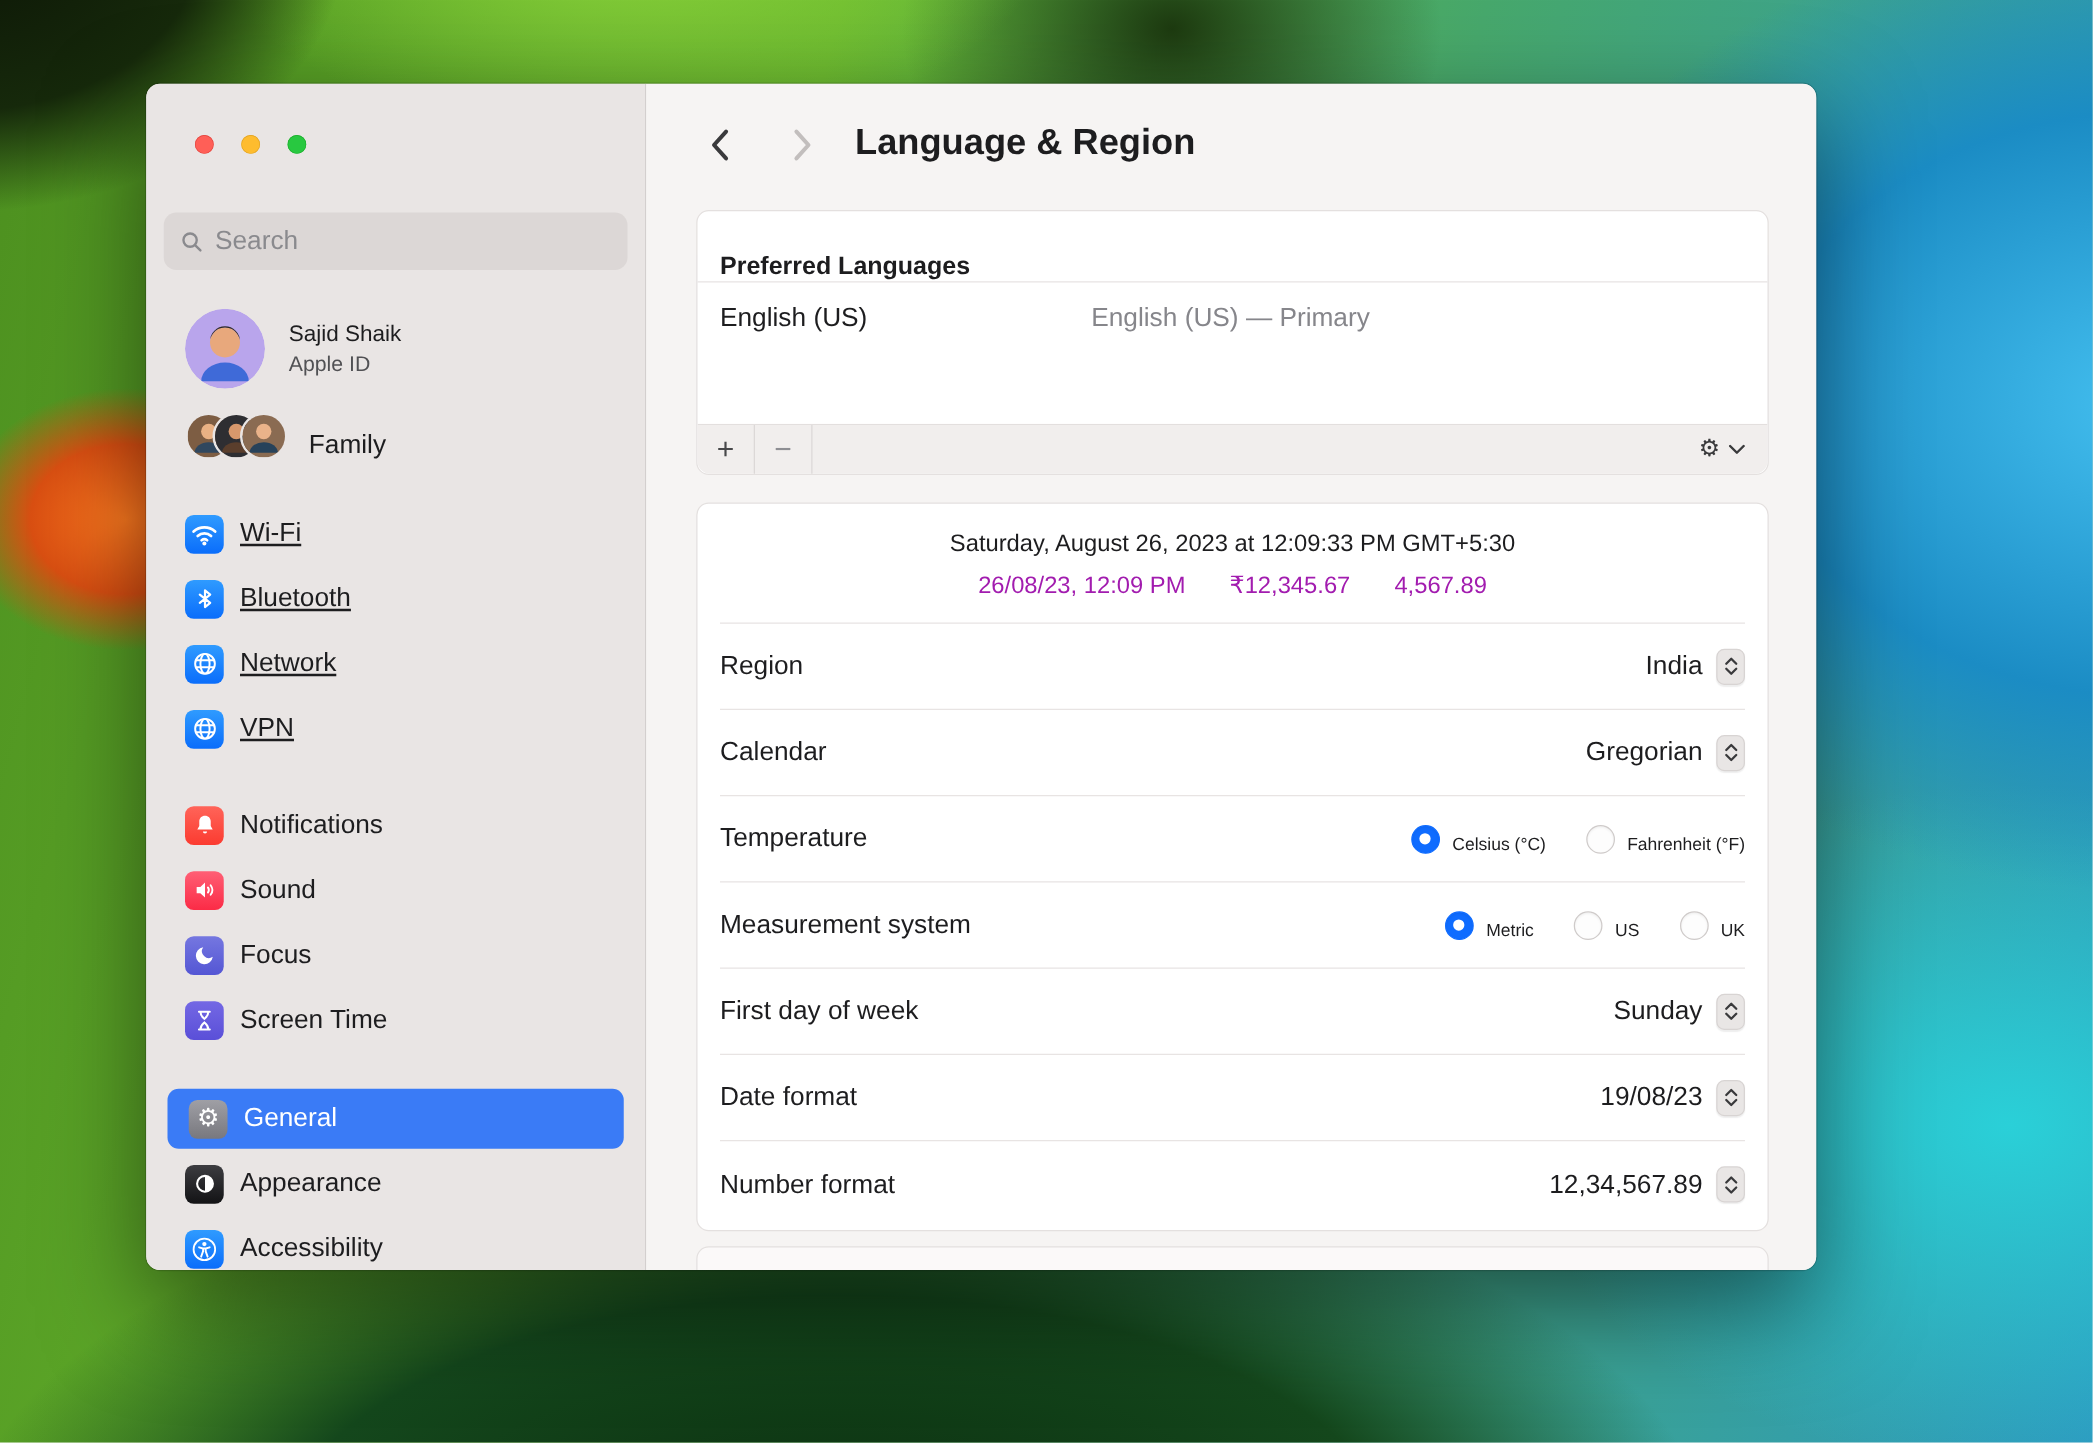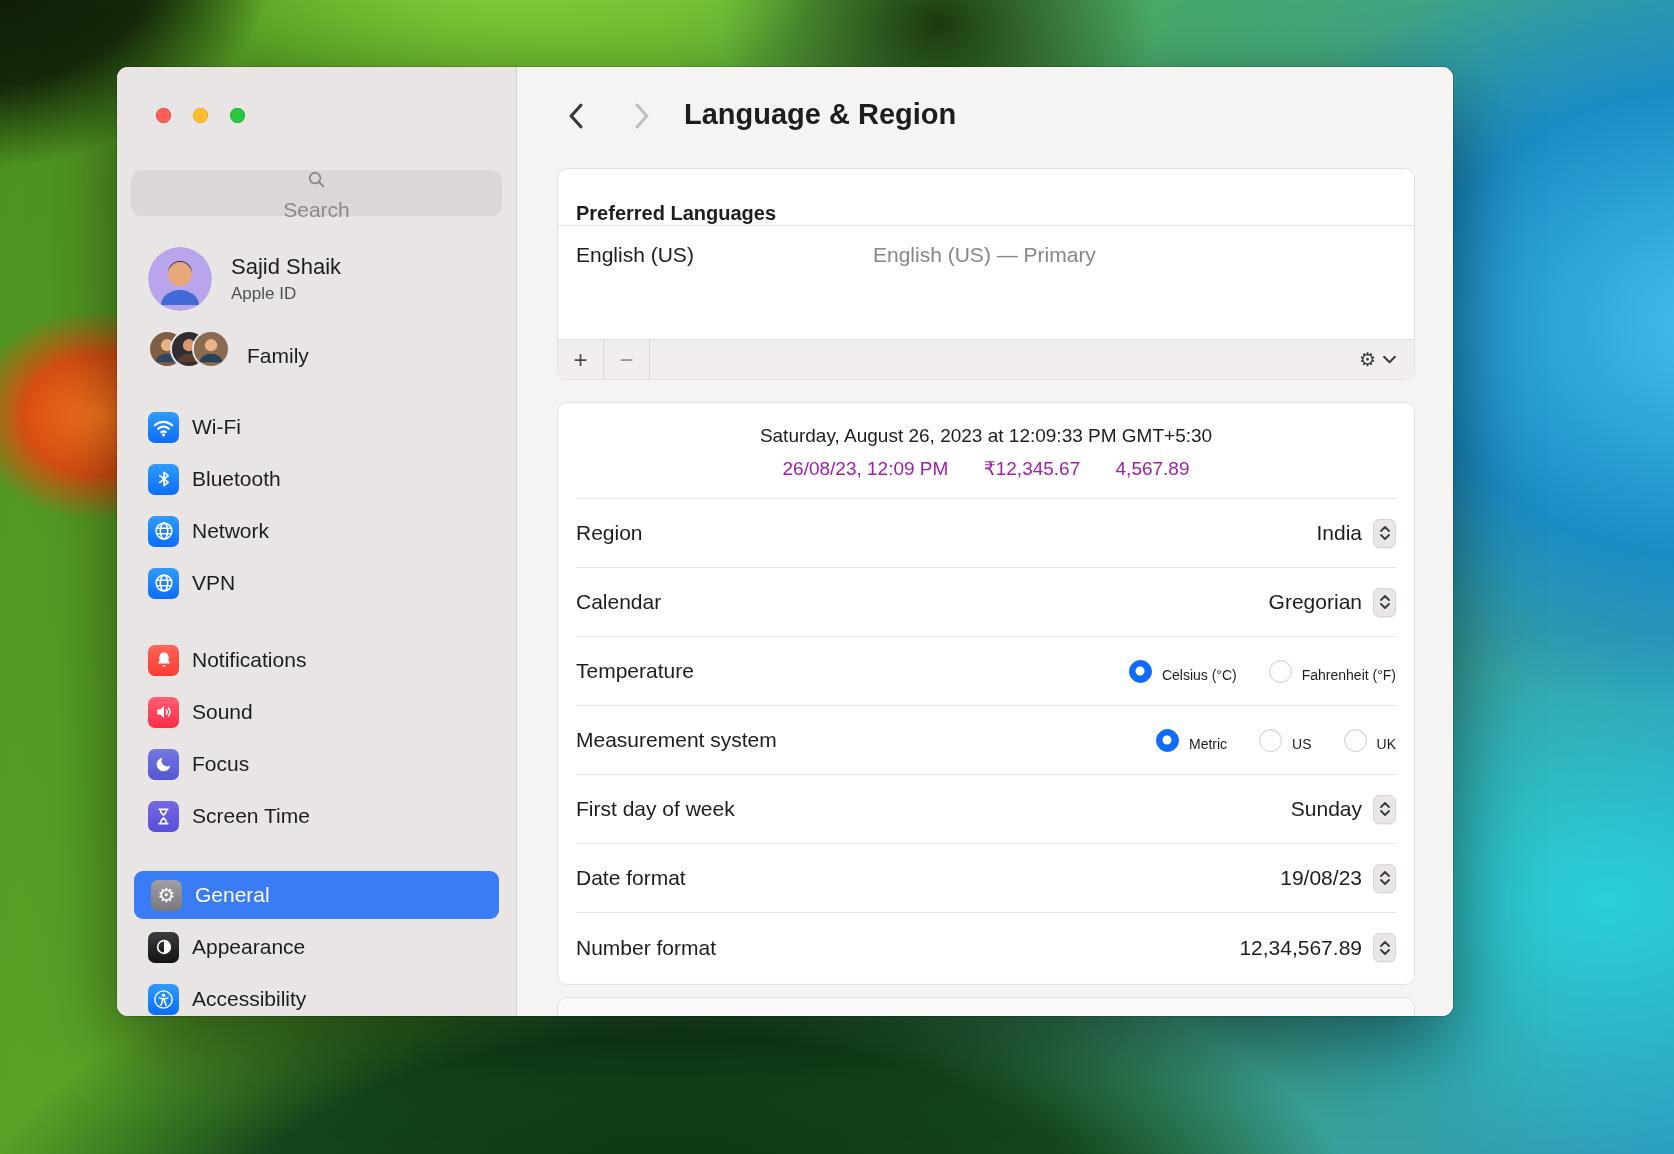--- a/index.html
+++ b/index.html
@@ -33,26 +33,26 @@
     background:#e9e5e4; border-right:1px solid #d3cfce; }
 
   .traffic-lights { position:absolute; top:41px; left:39px; display:flex; gap:22px; }
   .light { width:15px; height:15px; border-radius:50%; }
   .light.red    { background:#ff5f57; box-shadow:inset 0 0 0 .5px #e0443e; }
   .light.yellow { background:#febc2e; box-shadow:inset 0 0 0 .5px #dea123; }
   .light.green  { background:#28c840; box-shadow:inset 0 0 0 .5px #1dad2b; }
 
   .search { position:absolute; top:103px; left:14px; width:371px; height:46px;
     background:#dcd7d6; border-radius:10px; display:flex; align-items:center;
-    padding:0 13px; gap:9px;flex-direction:column; }
+    padding:0 13px; gap:9px; }
   .search .placeholder { color:#8a8a8e; font-size:21px; }
 
   .profile { position:absolute; top:180px; left:31px; display:flex; align-items:center; gap:19px; }
   .avatar-big { width:64px; height:64px; border-radius:50%; overflow:hidden; flex-shrink:0; }
-  .profile-name { font-size:22px; color:#1d1d1f; }
+  .profile-name { font-size:18px; color:#1d1d1f; }
   .profile-sub { font-size:17px; color:#515154; margin-top:4px; }
 
   .family { position:absolute; top:263px; left:31px; display:flex; align-items:flex-end; }
   .family-avatars { display:flex; }
   .family-avatars .fav { width:38px; height:38px; border-radius:50%; overflow:hidden;
     border:2px solid #e9e5e4; }
   .family-avatars .fav + .fav { margin-left:-16px; }
   .family-label { font-size:21px; margin-left:17px; }
 
   .nav-group { position:absolute; left:14px; width:371px; }
@@ -194,21 +194,21 @@
             <svg viewBox="0 0 36 36" width="34" height="34">
                 <rect width="36" height="36" fill="#8a6b52"></rect>
                 <circle cx="18" cy="14" r="6.5" fill="#eab38a"></circle>
                 <path d="M6 32a12 9 0 0 1 24 0z" fill="#27425a"></path>
               </svg>
           </span>
         </span>
         <span class="family-label">Family</span>
       </div>
 
-      <nav class="nav-group" style="top:334px;">
+      <nav class="nav-group" style="top:334px;text-decoration:underline;">
         <div class="nav-item">
           <span class="tile blue">
             <svg viewBox="0 0 24 24" width="23" height="23">
                 <g fill="none" stroke="#fff" stroke-width="2.3" stroke-linecap="round">
                   <path d="M3 9.6a13.5 13.5 0 0 1 18 0"></path>
                   <path d="M6.4 13.3a8.4 8.4 0 0 1 11.2 0"></path>
                   <path d="M9.7 16.9a3.8 3.8 0 0 1 4.6 0"></path>
                 </g>
                 <circle cx="12" cy="19.6" r="1.7" fill="#fff"></circle>
               </svg>

